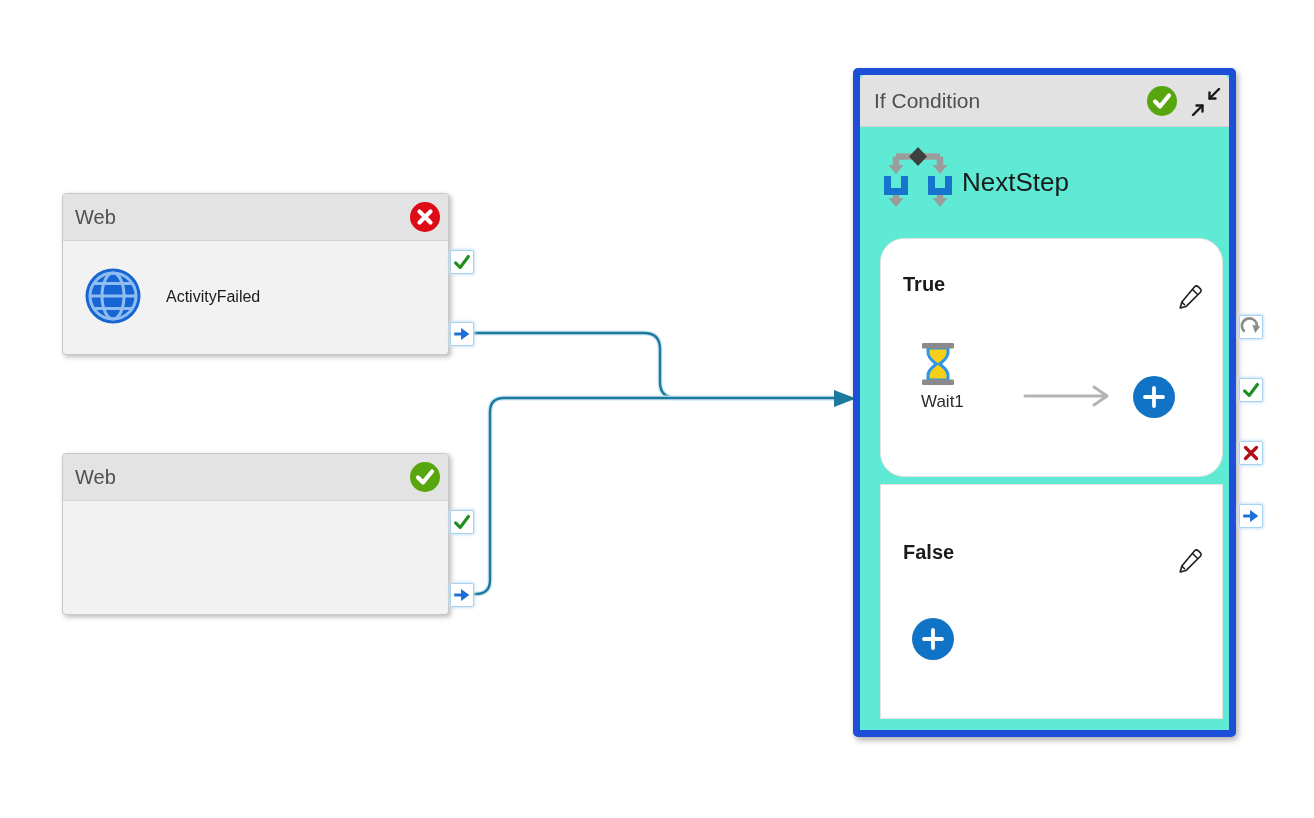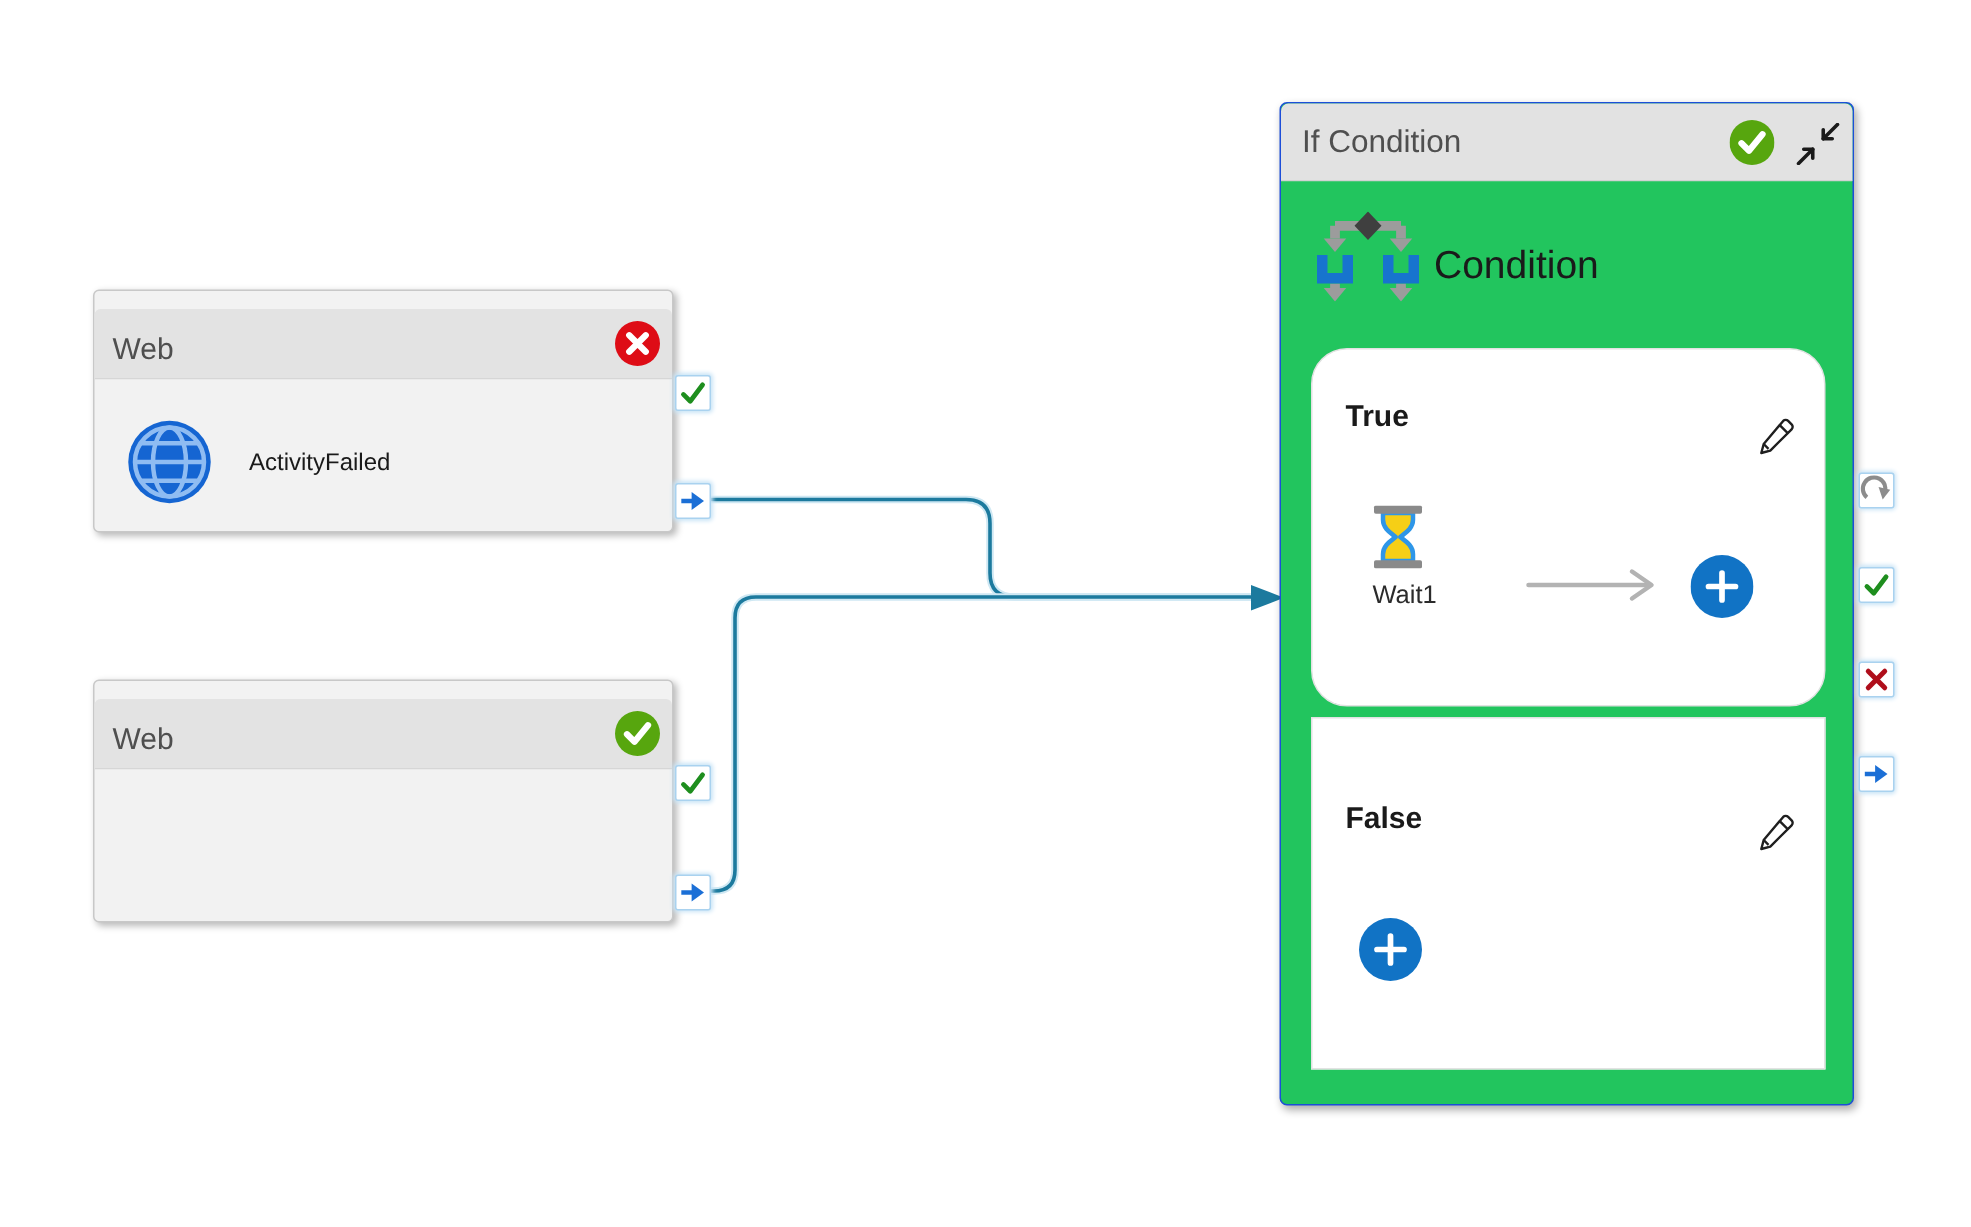--- a/index.html
+++ b/index.html
@@ -6,37 +6,37 @@
     font-family:"Liberation Sans", sans-serif;}
   .canvas{position:relative;width:1314px;height:818px;background:#ffffff;}
 
   
   .wires{position:absolute;left:0;top:0;width:1314px;height:818px;}
 
   
   .activity-box{position:absolute;width:385px;height:160px;background:#F2F2F2;
     border:1px solid #C8C8C8;border-radius:4px;box-shadow:2px 2px 5px rgba(0,0,0,.28);}
   .activity-header{position:relative;height:47px;background:#E3E3E3;border-bottom:1px solid #D6D6D6;
-    border-radius:4px 4px 0 0;display:flex;align-items:flex-start;padding:16px 12px;box-sizing:border-box;
-    font-size:20px;color:#4F4F4F;margin-top:12px;}
+    border-radius:4px 4px 0 0;display:flex;align-items:center;padding:16px 12px;box-sizing:border-box;
+    font-size:20px;color:#4F4F4F;}
   .status-badge{position:absolute;right:8px;top:8px;width:30px;height:30px;}
   .activity-body{position:relative;height:112px;}
   .globe{position:absolute;left:22px;top:27px;width:56px;height:56px;}
   .activity-name{position:absolute;left:103px;top:0;height:100%;display:flex;align-items:center;
     font-size:16px;color:#1A1A1A;}
 
   
   .port{position:absolute;width:24px;height:24px;background:#FFFFFF;border:1px solid #A9D2EF;
     border-radius:2px;box-shadow:0 0 3px 1px #C9E4F6;display:flex;align-items:center;
     justify-content:center;box-sizing:border-box;}
   .port-col{left:387px;}
 
   
-  .if-box{position:absolute;left:853px;top:68px;width:383px;height:669px;background:#22c55e;
-    border:1px solid #1d4ed8;border-radius:5px;box-shadow:2px 3px 6px rgba(0,0,0,.33);box-sizing:border-box;}
+  .if-box{position:absolute;left:853px;top:68px;width:383px;height:669px;background:#5eead4;
+    border:7px solid #1d4ed8;border-radius:5px;box-shadow:2px 3px 6px rgba(0,0,0,.33);box-sizing:border-box;}
   .if-header{position:relative;height:52px;background:#E2E2E2;border-bottom:1px solid #D2D2D2;
     border-radius:5px 5px 0 0;display:flex;align-items:center;padding:0 14px;box-sizing:border-box;
     font-size:21px;color:#4F4F4F;}
   .if-header .status-badge{right:52px;top:11px;}
   .collapse-btn{position:absolute;right:8px;top:13px;width:30px;height:28px;cursor:pointer;}
   .if-title-row{position:absolute;left:0;top:52px;width:100%;height:110px;}
   .branch-glyph{position:absolute;left:22px;top:20px;width:72px;height:60px;}
   .if-name{position:absolute;left:102px;top:0;height:100%;display:flex;align-items:center;
     font-size:26px;color:#1A1A1A;}
 
@@ -158,21 +158,21 @@
             <path d="M50.5,18 H65.5 L58,27 Z"></path>
           <path d="M6.5,51 H21.5 L14,60 Z"></path>
             <path d="M50.5,51 H65.5 L58,60 Z"></path>
         </g>
         <g stroke="#1774CE" stroke-width="7" fill="none">
           <path d="M5.5,29 V44.5 H22.5 V29"></path>
           <path d="M49.5,29 V44.5 H66.5 V29"></path>
         </g>
         <path d="M36,0 L45,9.5 L36,19 L27,9.5 Z" fill="#3F3F3F"></path>
       </svg>
-      <div class="if-name">Condition</div>
+      <div class="if-name">NextStep</div>
     </div>
 
     <div class="branch-panel panel-true">
       <div class="branch-label" style="top:34px;">True</div>
       <svg class="pencil" style="left:296px;top:45px;" viewBox="0 0 26 26">
         <g stroke="#1F1F1F" stroke-width="1.6" fill="none" stroke-linejoin="round">
           <path d="M17.8,2.6 a2.3,2.3 0 0 1 3.3,0 l2.3,2.3 a2.3,2.3 0 0 1 0,3.3 L9.2,22.4 L3.2,24 L4.8,18 Z"></path>
           <path d="M15.3,5.2 l5.5,5.5"></path>
           <path d="M4.8,18 l3.2,3.2"></path>
         </g>

